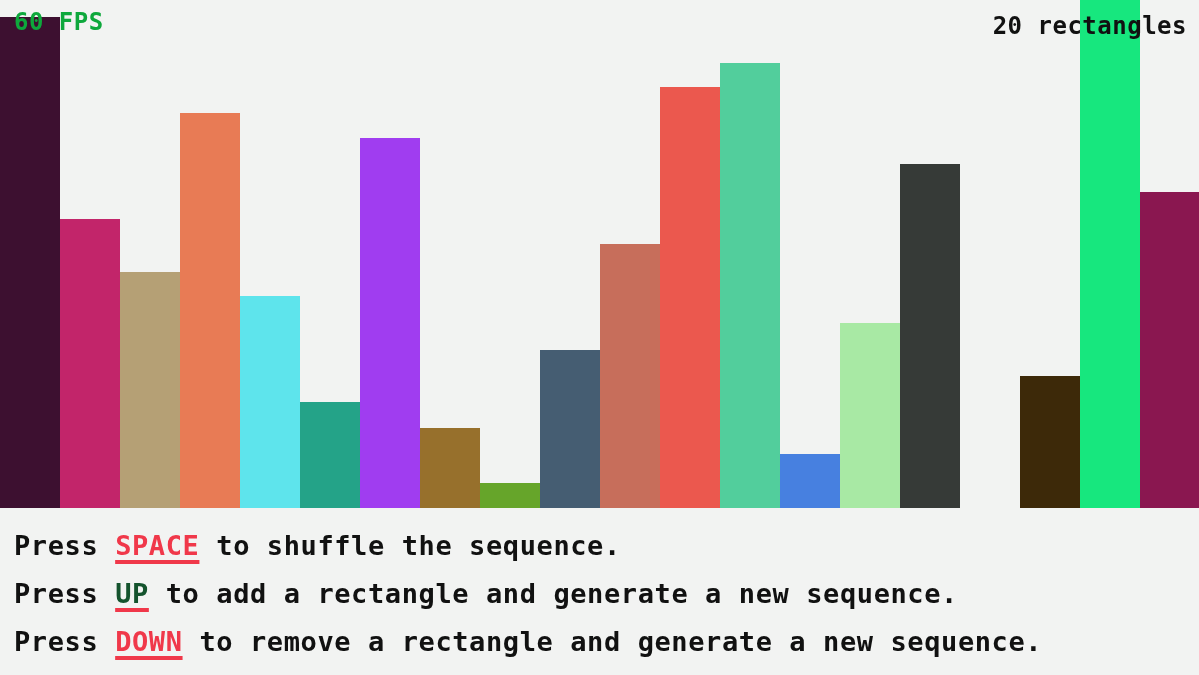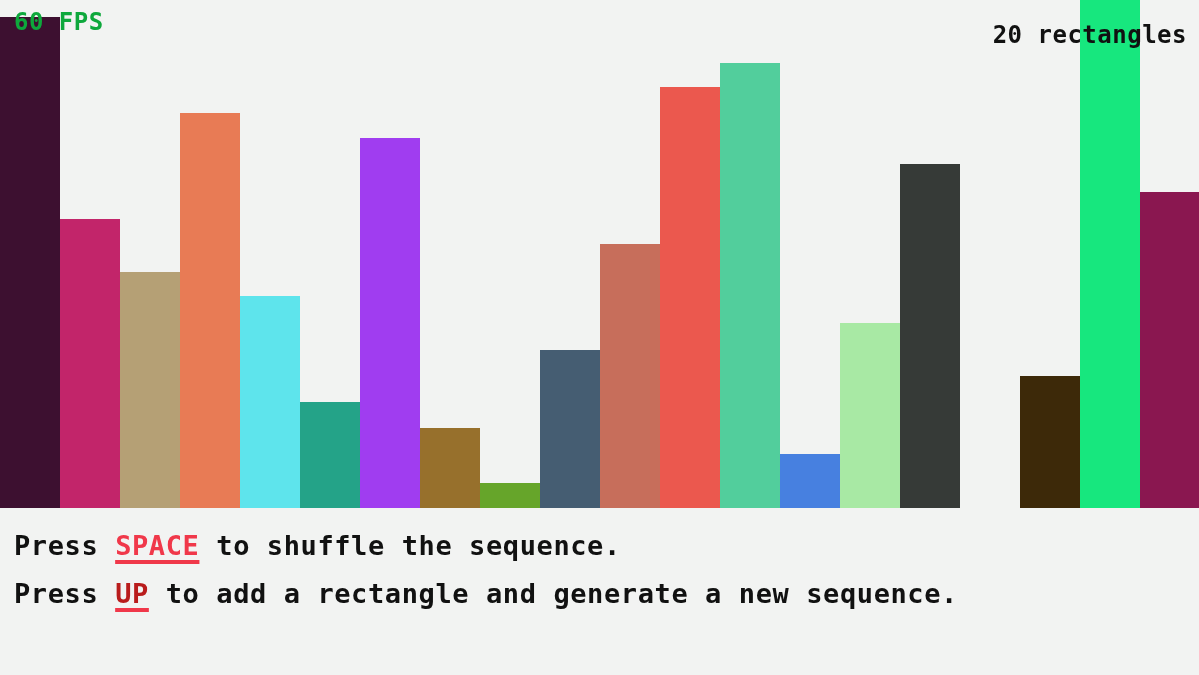--- a/index.html
+++ b/index.html
@@ -44,21 +44,21 @@
     letter-spacing: 0.5px;
     white-space: nowrap;
   }
   #fps-counter {
     left: 14px;
     top: 8px;
     color: #0EA83C;
   }
   #rect-count {
     right: 12px;
-    top: 21px;
+    top: 12px;
     color: #111111;
     text-align: left;
   }
 
   
   #instructions {
     position: absolute;
     left: 0;
     top: 508px;
     width: 1199px;
@@ -112,17 +112,20 @@
 
   <div class="hud" id="fps-counter" style="color: rgb(14, 168, 60);">60 FPS</div>
 
   <div class="hud" id="rect-count" style="color: rgb(17, 17, 17);">20 rectangles</div>
 
   <div id="instructions">
     <div class="instruction-line">
       <span>Press </span><span class="key" style="color: rgb(240, 56, 74); text-decoration-color: rgb(240, 56, 74);">SPACE</span><span> to shuffle the sequence.</span>
     </div>
     <div class="instruction-line">
-      <span>Press </span><span class="key" style="color: #b91c1c; text-decoration-color: rgb(240, 56, 74);">UP</span><span> to add a rectangle and generate a new sequence.</span>
+      <span>Press </span><span class="key" style="color: #14532d; text-decoration-color: rgb(240, 56, 74);">UP</span><span> to add a rectangle and generate a new sequence.</span>
+    </div>
+    <div class="instruction-line">
+      <span>Press </span><span class="key" style="color: rgb(240, 56, 74); text-decoration-color: rgb(240, 56, 74);">DOWN</span><span> to remove a rectangle and generate a new sequence.</span>
     </div>
   </div>
 
 </div>
 
 </body></html>

